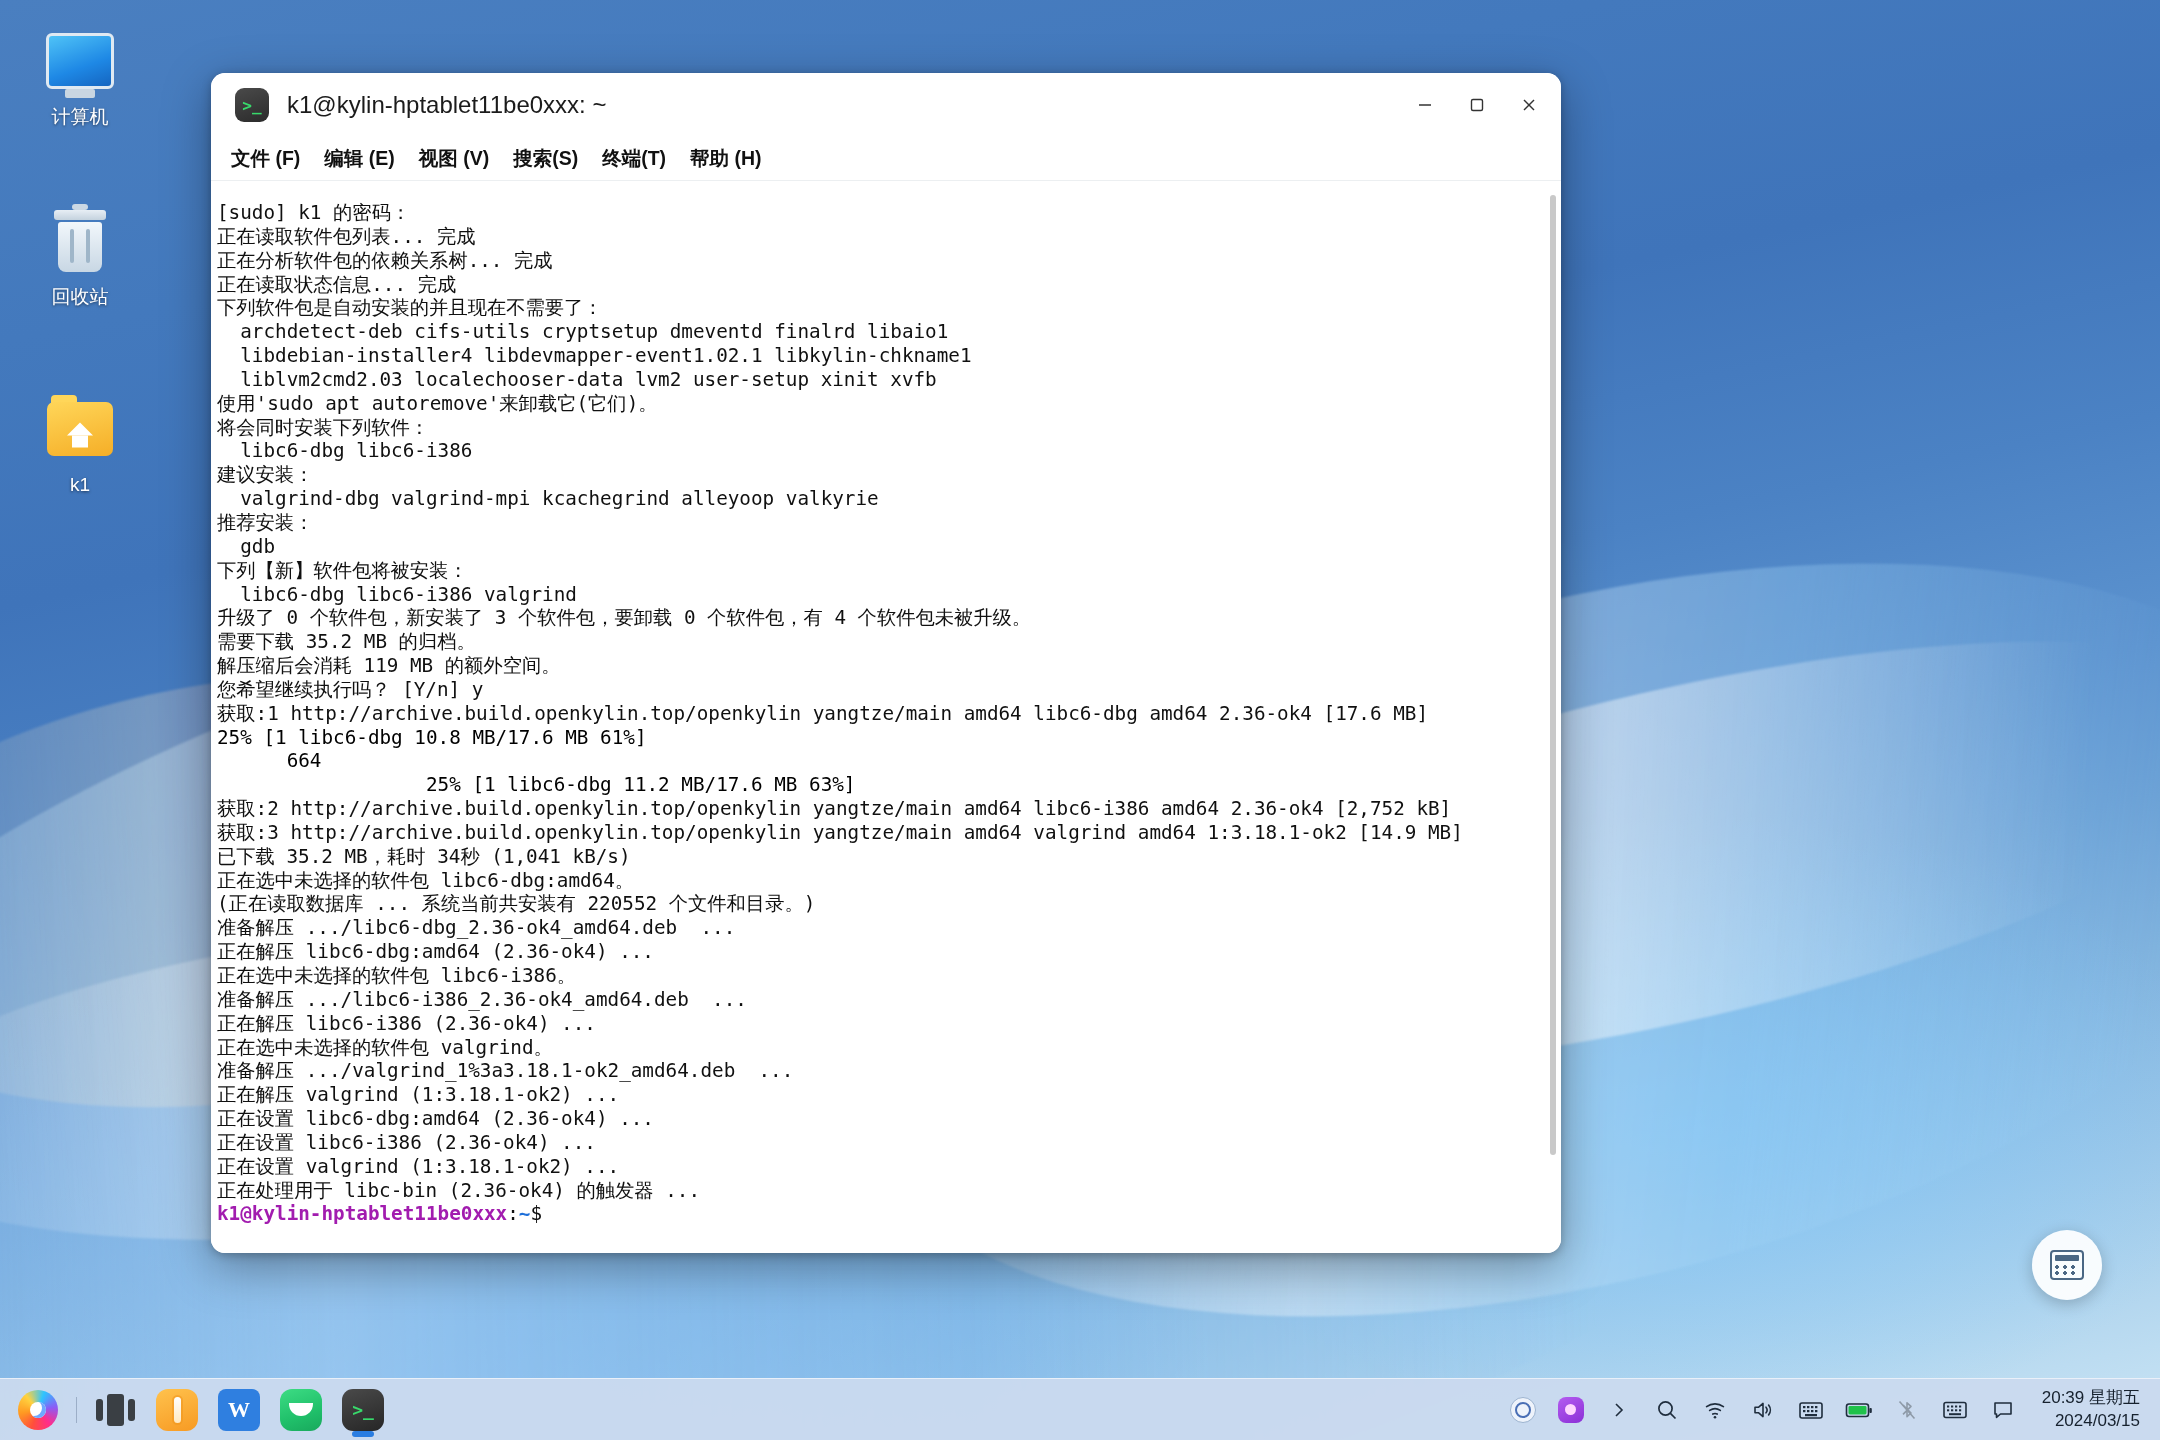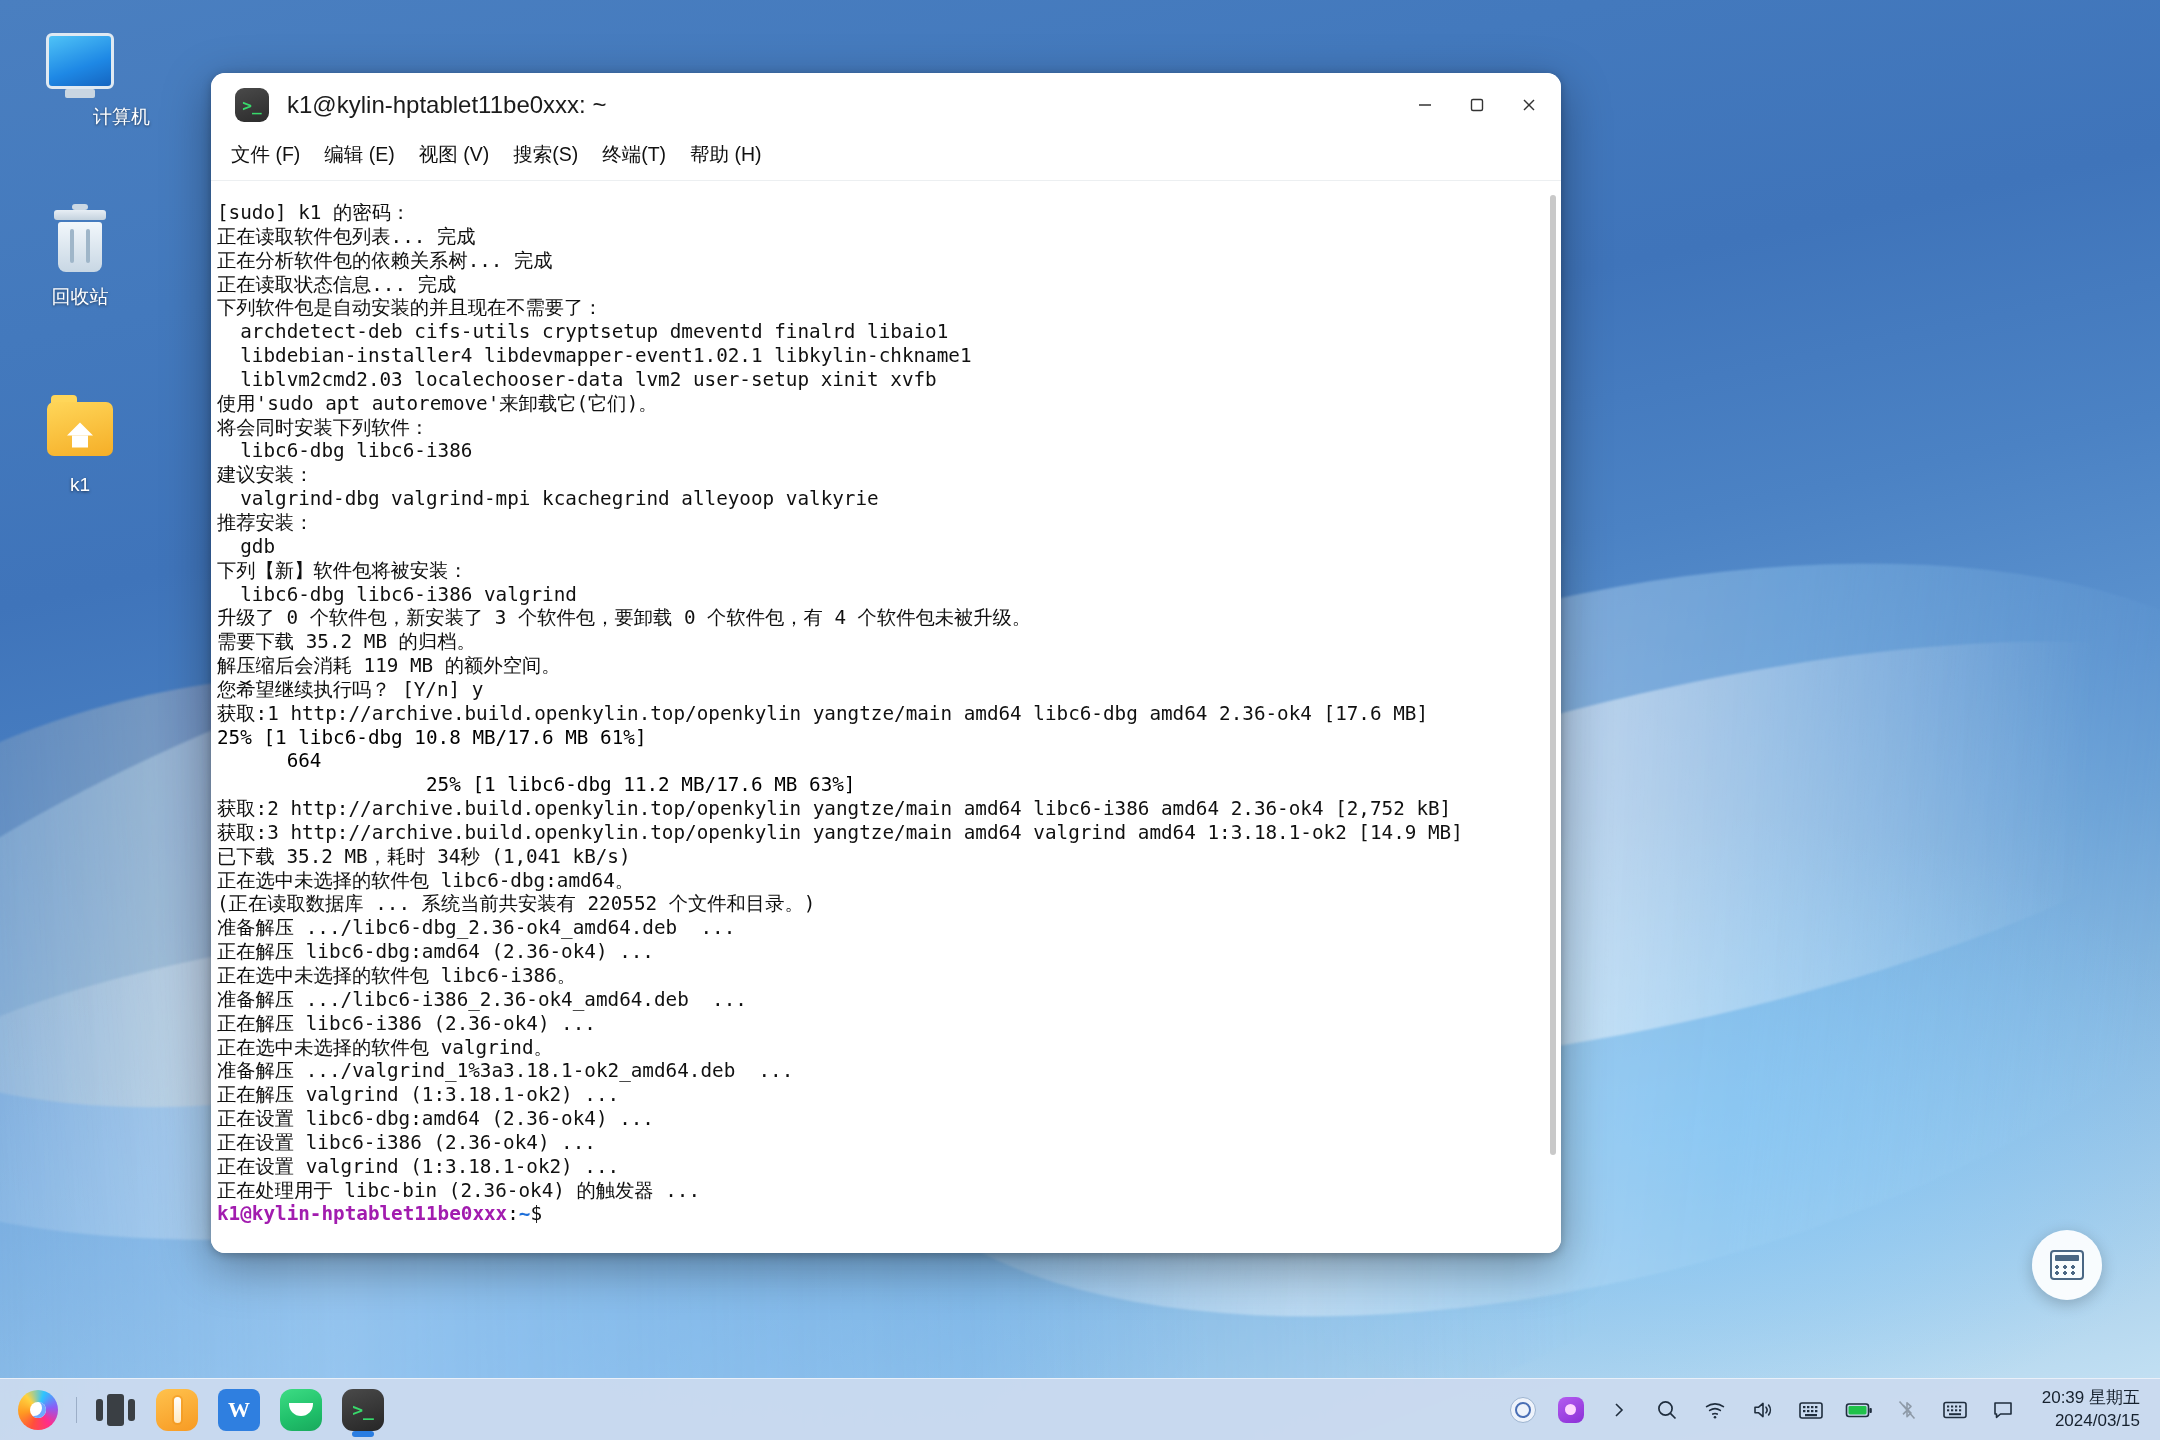--- a/index.html
+++ b/index.html
@@ -142,25 +142,26 @@
   .win-btn {
     width: 52px; height: 100%;
     display:flex; align-items:center; justify-content:center;
     color:#333; font-size:18px;
   }
   .win-btn svg { display:block; }
 
   #menubar {
     height: 44px;
     display: flex;
-    align-items: flex-start;
+    align-items: center;
     padding-left: 8px;
     background: #ffffff;
     flex: none;
     border-bottom: 1px solid #eceff1;
+    font-weight: bold;
   }
   .menu-item {
     font-size: 19.5px;
     color: #111;
     padding: 4px 12px;
     white-space: nowrap;
     border-radius: 4px;
   }
 
   #term-body {
@@ -299,21 +300,21 @@
 <body>
 
 <div id="desktop">
   <div class="swoosh s1"></div>
   <div class="swoosh s2"></div>
   <div class="swoosh s3"></div>
   <div class="swoosh s4"></div>
   <div class="swoosh s5"></div>
 </div>
 
-<div class="desk-icon" style="left:10px; top:24px;text-align:right;">
+<div class="desk-icon" style="left:10px; top:24px;">
   <div class="glyph">
     <div class="monitor-icon"></div>
   </div>
   <div class="lbl">计算机</div>
 </div>
 
 <div class="desk-icon" style="left:10px; top:204px;">
   <div class="glyph">
     <div class="trash-icon">
         <div class="lid"></div>

